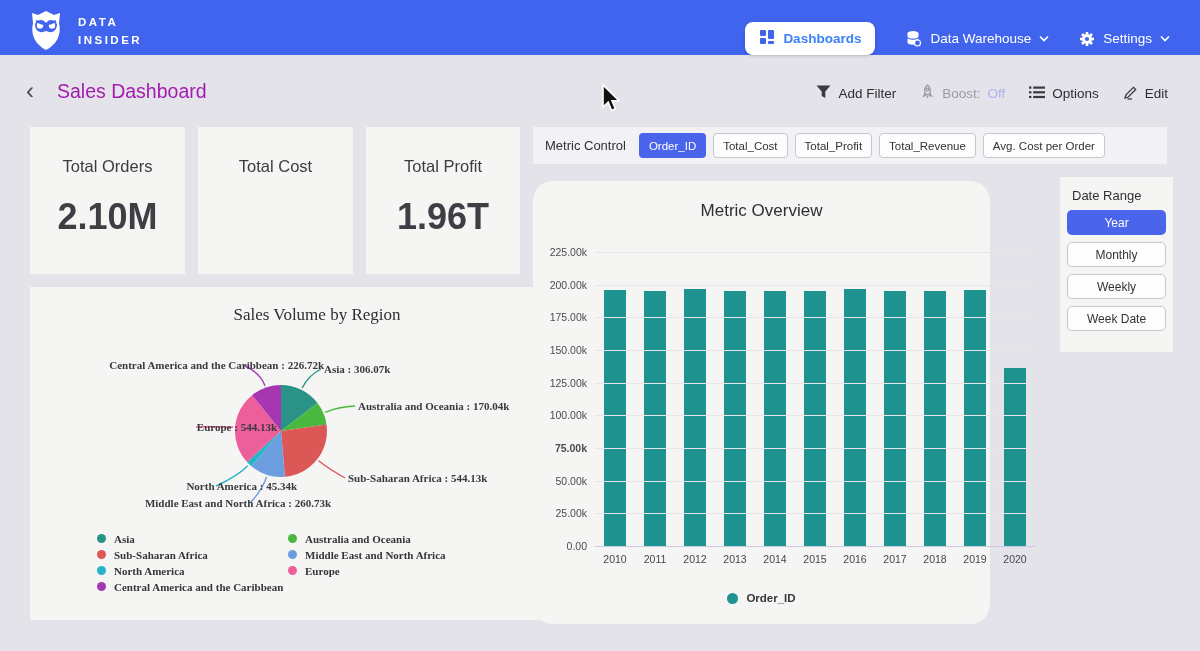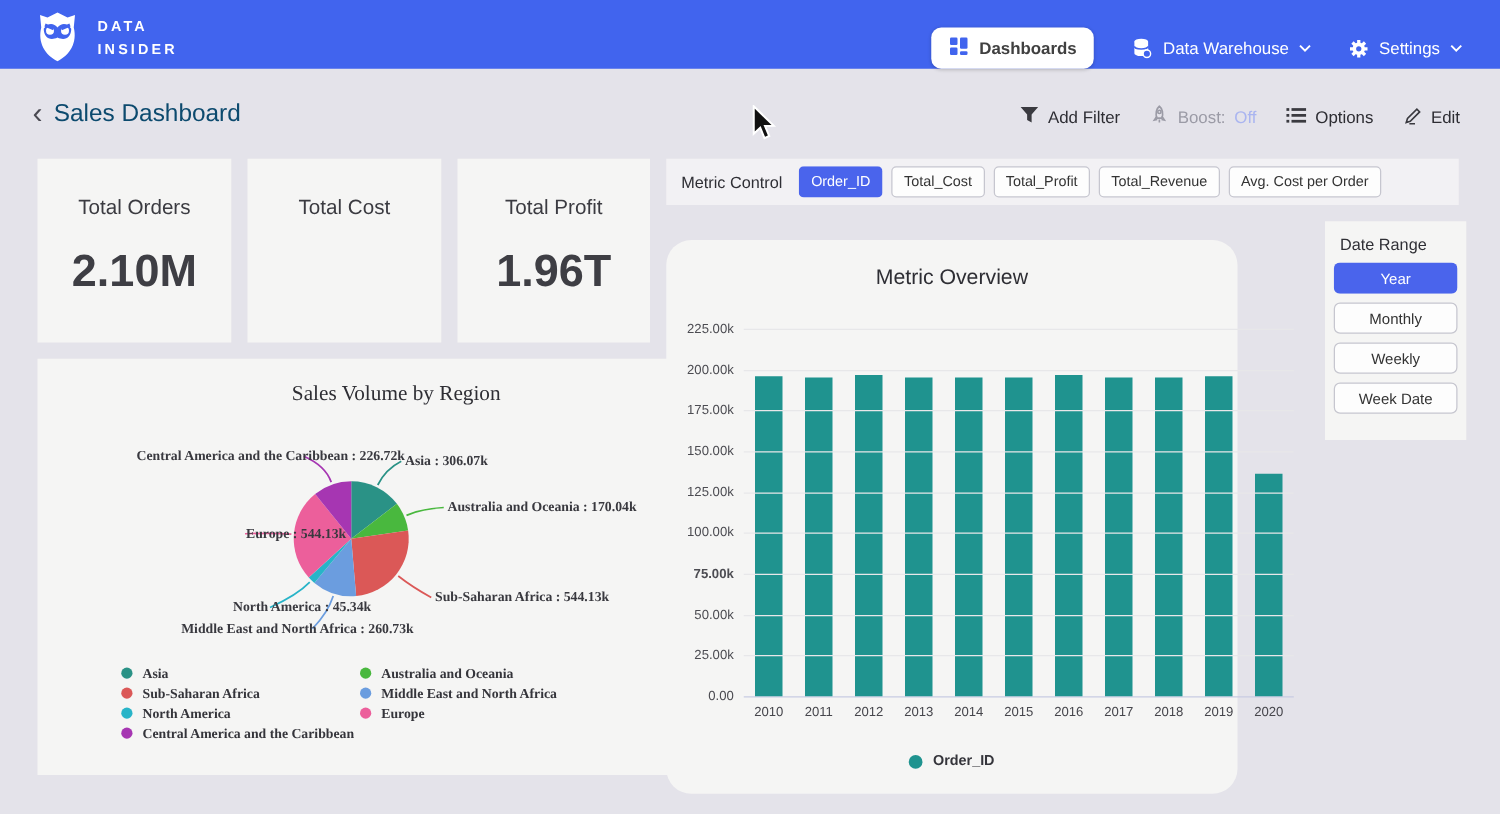--- a/index.html
+++ b/index.html
@@ -11,29 +11,29 @@
   
   .navbar {
     position:absolute; top:0; left:0; width:1200px; height:55px;
     background:#4164ee; display:flex; align-items:flex-end; justify-content:space-between;
     padding:0 30px 0 26px; z-index:5;
   }
   .brand { display:flex; align-items:center; gap:12px; }
   .brand-text { color:#fff; font-size:11.5px; font-weight:bold; letter-spacing:2.5px; line-height:1.55; }
   .nav-right { display:flex; align-items:center; gap:30px; }
   .pill {
-    background:#fff; color:#404040; border:none; border-radius:8px; padding:7px 14px;
+    background:#fff; color:#3b82f6; border:none; border-radius:8px; padding:7px 14px;
     display:flex; gap:8px; align-items:center; font-size:13.5px; font-weight:bold;
     box-shadow:0 1px 3px rgba(0,0,0,.2); cursor:pointer; font-family:inherit;
   }
   .nav-item { color:#fff; display:flex; gap:8px; align-items:center; font-size:13.5px; cursor:pointer; }
   .nav-item svg { display:block; }
   
   .back-btn { position:absolute; left:26px; top:80px; width:22px; height:24px; color:#4a4a52; font-size:24px; line-height:22px; cursor:pointer; }
-  .page-title { position:absolute; left:43px; top:80px; font-size:19.5px; color:#0c4a6e; }
+  .page-title { position:absolute; left:57px; top:80px; font-size:19.5px; color:#a21caf; }
   .header-actions { position:absolute; right:32px; top:84px; display:flex; gap:24px; align-items:center; font-size:13.5px; color:#2d2d33; }
   .action { display:flex; gap:7px; align-items:center; cursor:pointer; white-space:nowrap; }
   .muted { color:#9b9ba6; }
   .off-val { color:#aab5f0; }
   
   .card { position:absolute; background:#f5f5f4; }
   .kpi { width:155px; height:147px; top:127px; display:flex; flex-direction:column; align-items:center; padding-top:30px; gap:20px; }
   .kpi-label { font-size:16.5px; color:#3b3b41; }
   .kpi-value { font-size:36px; font-weight:bold; color:#3e3e44; }
   
@@ -48,21 +48,21 @@
   .chip.sel { color:#fff; border-color:transparent; }
   
   .pie-card { left:30px; top:287px; width:574px; height:333px;font-family:Liberation Serif, serif; }
   .chart-title { position:absolute; top:18px; left:0; width:100%; text-align:center; font-size:17px; color:#2e2e34; font-weight:500; }
   .pie-svg { position:absolute; left:0; top:0; }
   .pie-label { position:absolute; font-size:11px; font-weight:bold; color:#39393f; transform:translateY(-50%); white-space:nowrap; }
   .pie-legend { position:absolute; top:246px; display:flex; flex-direction:column; gap:5px; }
   .legend-row { display:flex; align-items:center; gap:8px; font-size:11px; font-weight:bold; color:#35353b; height:11px; }
   .dot { width:9px; height:9px; border-radius:50%; flex:none; }
   
-  .bar-card { left:533px; top:192px; width:457px; height:443px;border-radius:20px; }
+  .bar-card { left:533px; top:181px; width:457px; height:443px;border-radius:20px; }
   .plot { position:absolute; left:62px; top:71px; width:440px; height:295px; border-bottom:1.5px solid #c7cbe2; }
   .gridline { position:absolute; left:0; width:100%; height:1px; background:#e7e7e9; }
   .ytick { position:absolute; left:-70px; width:62px; text-align:right; font-size:10.5px; color:#4c4c52; transform:translateY(-50%); }
   .bars { position:absolute; left:0; top:0; width:100%; height:100%; display:flex; align-items:flex-end; }
   .bar-slot { flex:1; display:flex; justify-content:center; height:100%; align-items:flex-end; }
   .bar { width:22px; }
   .xlabels { position:absolute; left:0; top:100%; margin-top:7px; width:100%; display:flex; }
   .xlabel { flex:1; text-align:center; font-size:10.5px; color:#46464c; }
   .bar-legend { position:absolute; bottom:20px; left:0; width:100%; display:flex; justify-content:center; align-items:center; gap:8px; font-size:11.5px; font-weight:bold; color:#35353b; }
   .bar-legend .dot { width:11px; height:11px; }

